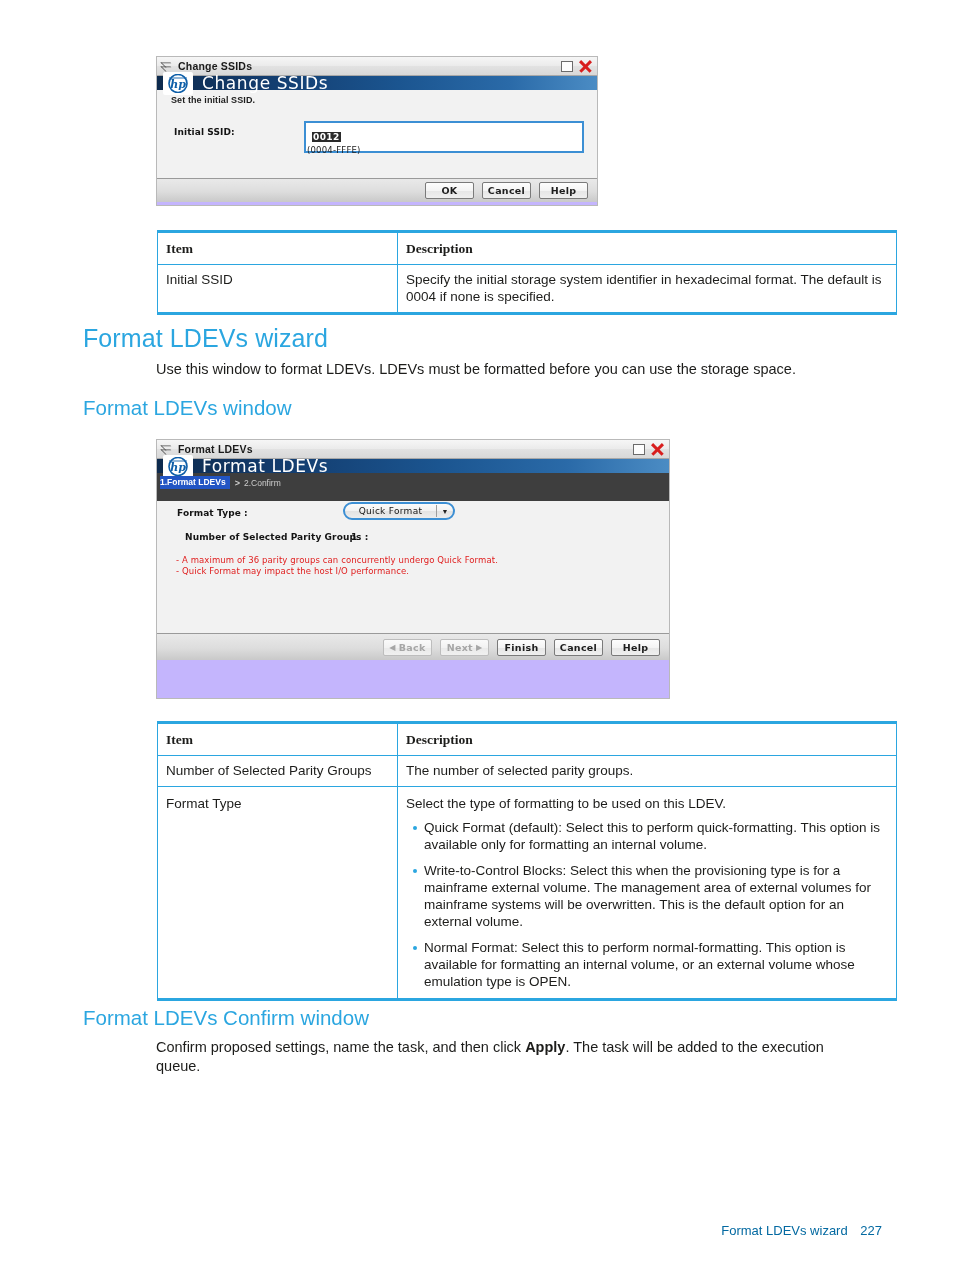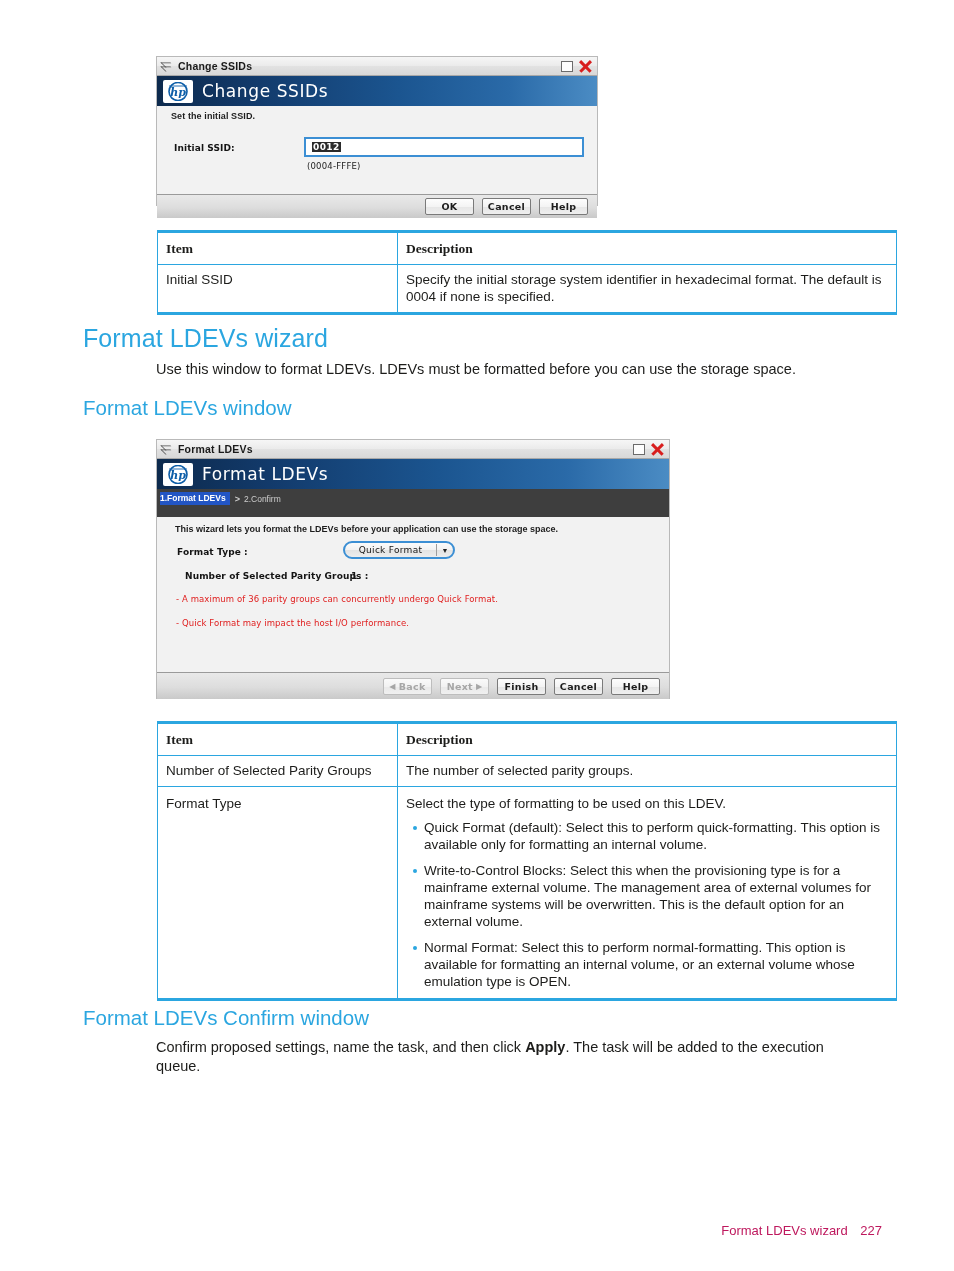--- a/index.html
+++ b/index.html
@@ -106,21 +106,21 @@
     top: 5px;
     left: -1px;
     width: 15px;
     height: 2.6px;
     background: #d81e1e;
   }
   .tb-btn-close::before { transform: rotate(45deg); }
   .tb-btn-close::after  { transform: rotate(-45deg); }
 
   .dlg-banner {
-    height: 30px;
+    height: 14px;
     background: linear-gradient(to right, #0d2a4d 0%, #123a6b 22%, #1b5590 55%, #2a6aa8 80%, #4b8cc4 100%);
     display: flex;
     align-items: center;
     padding-left: 6px;
     box-sizing: border-box;
   }
   .hp-logo {
     width: 30px;
     height: 23px;
     background: #ffffff;
@@ -346,21 +346,21 @@
     background: #2ba6e0;
     border-radius: 50%;
   }
 
   
   .page-footer {
     position: absolute;
     right: 72px;
     bottom: 33px;
     font-size: 13px;
-    color: #be185d;
+    color: #0369a1;
     white-space: nowrap;
   }
   .page-footer .num { margin-left: 9px; }
 </style>
 </head>
 <body>
 
 <div class="dlg" style="left:157px; top:57px; width:440px; height:148px;">
 
   <div class="dlg-titlebar">
@@ -380,21 +380,21 @@
       </svg>
     </span>
     <span class="dlg-banner-title">Change SSIDs</span>
   </div>
 
   <div class="dlg-subtitle dlg-subtitle-bold">Set the initial SSID.</div>
 
   <div class="dlg-body" style="height:68px;">
     <span class="fld-label" style="left:17px; top:17px;">Initial SSID:</span>
 
-    <div class="text-input" style="left:147px; top:11px; width:280px; height:20px;">
+    <div class="text-input" style="left:147px; top:11px; width:280px; height:32px;">
       <span class="sel">0012</span>
     </div>
 
     <span class="hint-range" style="left:150px; top:35px;">(0004-FFFE)</span>
   </div>
 
   <div class="dlg-footer" style="height:24px;">
     <span class="btn">OK</span>
     <span class="btn">Cancel</span>
     <span class="btn">Help</span>
@@ -446,37 +446,36 @@
     </span>
     <span class="dlg-banner-title">Format LDEVs</span>
   </div>
 
   <div class="dlg-crumbs">
     <span class="crumb-active">1.Format LDEVs</span>
     <span class="crumb-sep">&gt;</span>
     <span class="crumb-next">2.Confirm</span>
   </div>
 
-  <div class="dlg-subtitle" style="padding-left:18px; padding-top:7px; padding-bottom:6px; font-weight:bold;">This wizard lets you format the LDEVs before your application can use the storage space.</div>
 
   <div class="dlg-body" style="height:132px;">
 
     <span class="fld-label" style="left:20px; top:7px;">Format Type :</span>
 
     <div class="combo" style="left:186px; top:1px; width:112px;">
       <span class="combo-text">Quick Format</span>
       <span class="combo-div"></span>
       <span class="combo-arrow">▼</span>
     </div>
 
     <span class="fld-label" style="left:28px; top:31px;">Number of Selected Parity Groups :</span>
     <span class="val-num" style="left:194px; top:31px;">1</span>
 
     <span class="warn" style="left:19px; top:54px;">- A maximum of 36 parity groups can concurrently undergo Quick Format.</span>
-    <span class="warn" style="left:19px; top:78px;">- Quick Format may impact the host I/O performance.</span>
+    <span class="warn" style="left:19px; top:65px;">- Quick Format may impact the host I/O performance.</span>
   </div>
 
   <div class="dlg-footer" style="height:27px;">
     <span class="btn disabled">
       <span class="arr-l">◀</span>
       <span>Back</span>
     </span>
     <span class="btn disabled">
       <span>Next</span>
       <span class="arr-r">▶</span>

